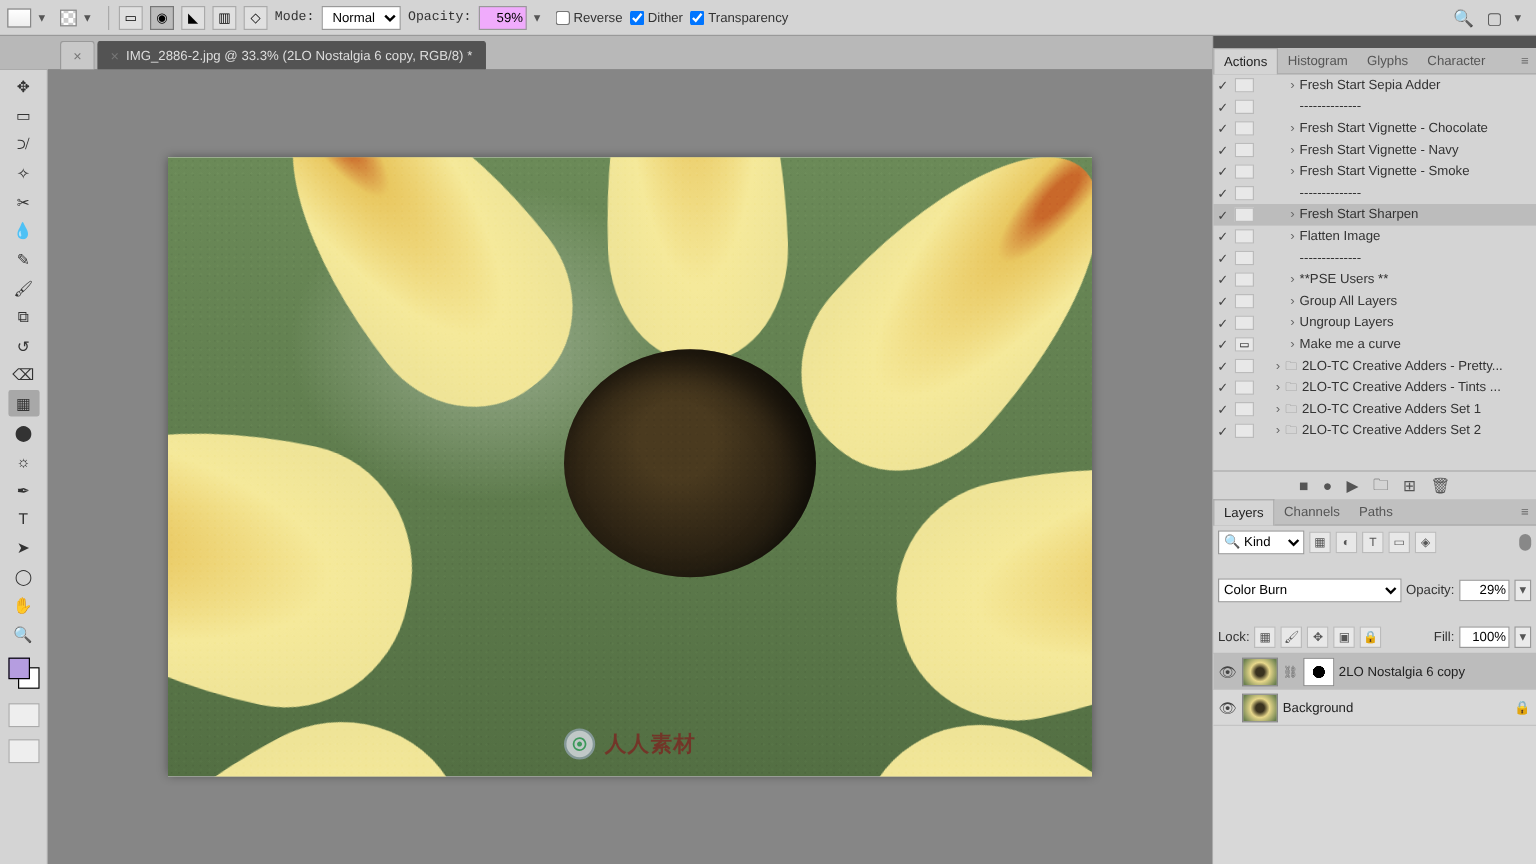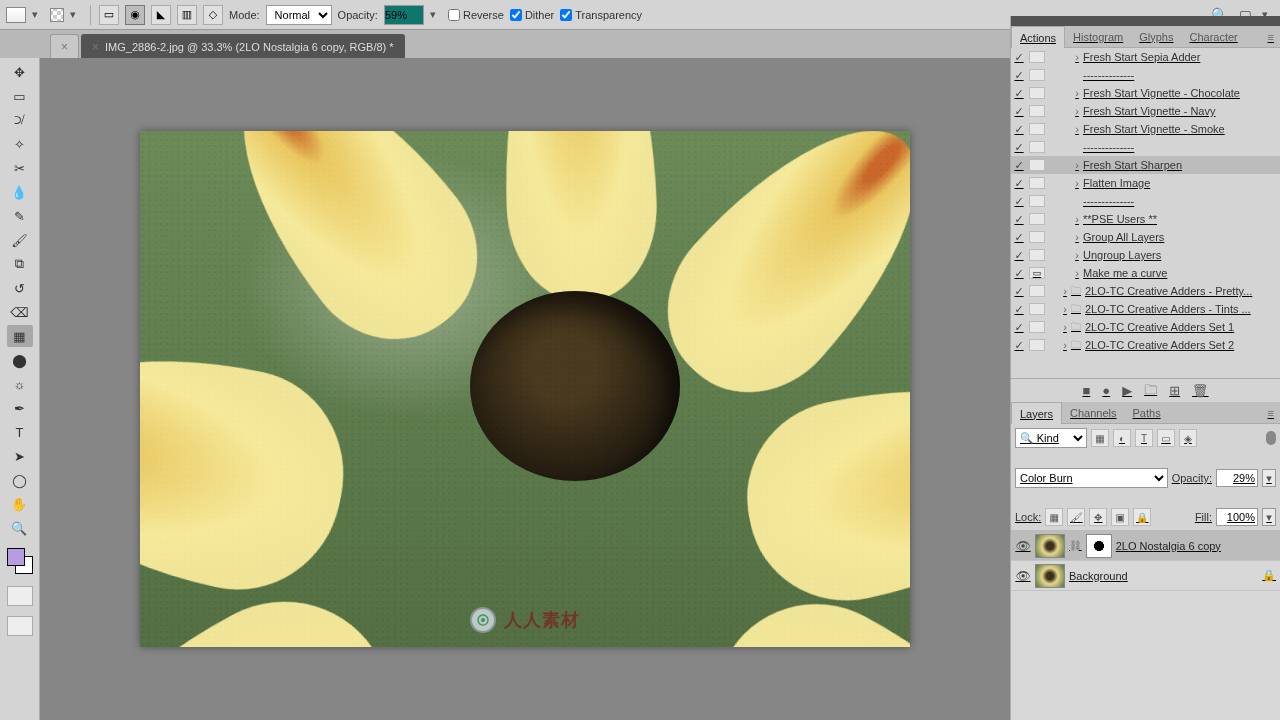--- a/index.html
+++ b/index.html
@@ -6,23 +6,23 @@
 body { background: #535353; width: 1280px; height: 720px; overflow: hidden; position: relative; }
 
 
 .options-bar { height: 30px; background: #d4d4d4; display: flex; align-items: center; padding: 0 6px; gap: 6px; border-bottom: 1px solid #999; }
 .opt-swatch { width: 20px; height: 16px; background: linear-gradient(#fff,#eee); border: 1px solid #888; }
 .opt-chk { width: 14px; height: 14px; background: repeating-conic-gradient(#ccc 0 25%, #fff 0 50%) 50% / 8px 8px; border:1px solid #888;}
 .opt-drop { width: 12px; color:#555; }
 .opt-sep { width:1px; height:20px; background:#aaa; margin:0 2px; }
 .opt-btn { width:20px; height:20px; border:1px solid #aaa; background:#e0e0e0; display:flex; align-items:center; justify-content:center; }
 .opt-btn.active { background:#bcbcbc; border-color:#777; }
-.opt-label { color:#333; }
+.opt-label { color:#333;font-family:Liberation Mono, monospace; }
 .opt-select { height:20px; border:1px solid #999; background:#fff; padding:0 4px; }
-.opt-input { width:40px; height:20px; border:1px solid #999; background:#0f766e; padding-right:2px;}
+.opt-input { width:40px; height:20px; border:1px solid #999; background:#f0abfc; text-align:right; padding-right:2px;}
 .opt-check { display:flex; align-items:flex-end; gap:3px; color:#333; }
 .opt-check input { width:12px; height:12px; }
 .top-right { margin-left:auto; display:flex; gap:10px; align-items:center; }
 
 
 .tab-strip { height: 28px; background:#b8b8b8; display:flex; align-items:flex-end; padding-left:50px; gap:0; }
 .tab { height:24px; padding:0 10px; display:flex; align-items:center; gap:6px; background:#c8c8c8; border:1px solid #999; border-bottom:none; color:#333; border-radius:3px 3px 0 0; margin-right:2px;}
 .tab.active { background:#535353; color:#ddd; border-color:#555;}
 .tab .close { color:#777; font-size:12px; }
 
@@ -178,21 +178,21 @@
     <div class="petal" style="width:170px;height:300px;left:220px;top:-110px;transform:rotate(322deg);"></div>
     <div class="flower-center"></div>
     <div class="grain"></div>
     <div class="watermark">
       <div class="logo">⦿</div>
       <div class="txt">人人素材</div>
     </div>
   </div>
 </div>
 
-<div class="right-col" style="top:16px;text-decoration:underline;">
+<div class="right-col" style="top:30px;">
 
   <div style="height:10px;background:#535353;"></div>
 
   <div class="panel-tabs">
     <div class="panel-tab active">Actions</div>
     <div class="panel-tab">Histogram</div>
     <div class="panel-tab">Glyphs</div>
     <div class="panel-tab">Character</div>
     <div class="panel-menu">≡</div>
   </div>

